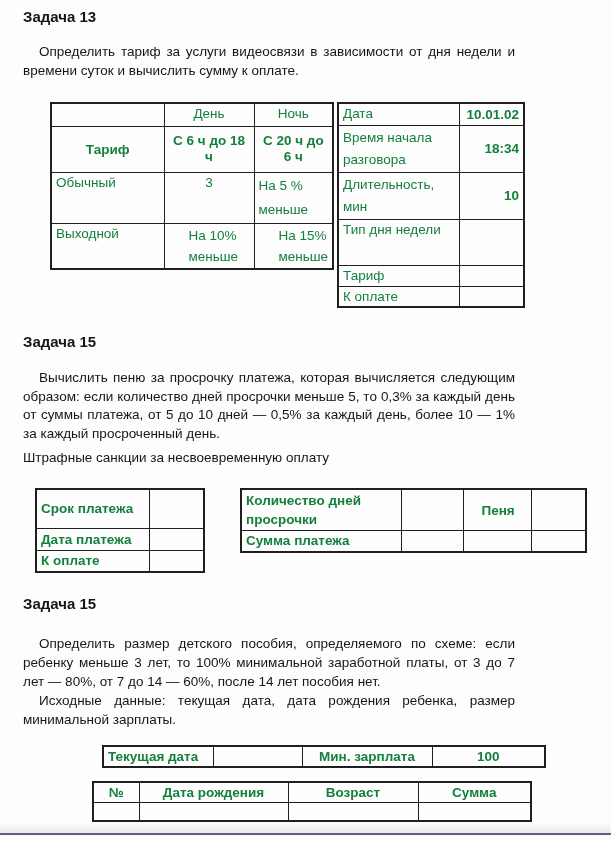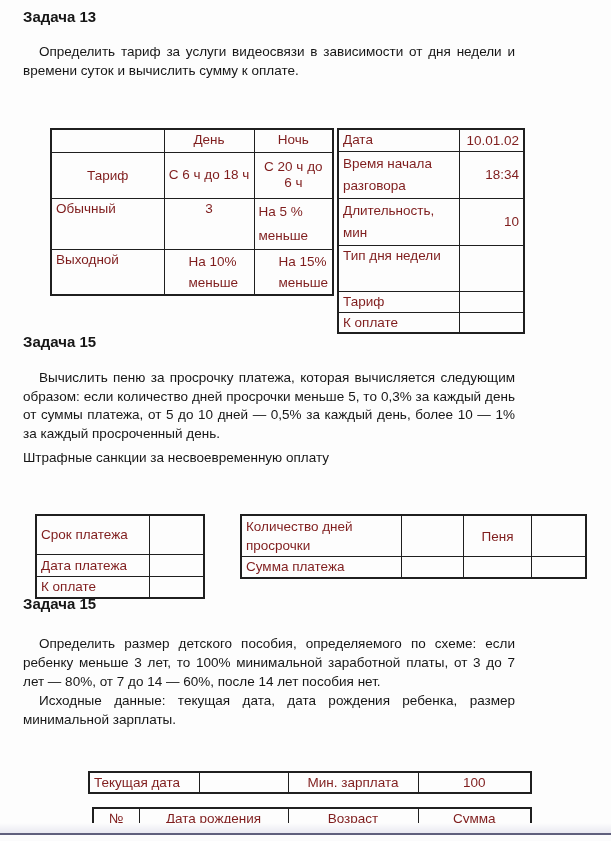--- a/index.html
+++ b/index.html
@@ -16,42 +16,42 @@
     position:absolute; left:23px; width:492px; margin:0;
     font-size:13.5px; line-height:18.5px; text-align:justify; text-indent:16px;
   }
   .para p { margin:0; text-indent:16px; }
   .caption {
     position:absolute; left:23px; width:492px; margin:0;
     font-size:13.5px; line-height:17px; text-align:left;
   }
   table {
     position:absolute; border-collapse:collapse; table-layout:fixed;
-    font-size:13.5px; color:#7f1d1d; border:2px solid #1f1f1f;margin-top:26px;
+    font-size:13.5px; color:#15803d; border:2px solid #1f1f1f;
   }
   td { border:1px solid #1f1f1f; padding:1px 4px; vertical-align:top; line-height:17px; overflow:hidden; }
   .c  { text-align:center; }
   .r  { text-align:right; }
-  .vm { vertical-align:middle; }
+  .vm { vertical-align:middle;font-weight:bold; }
   .lh16 { line-height:16px; }
   .lh21 { line-height:21px;padding-left:24px; }
   .lh22 { line-height:22px; }
   .lh24 { line-height:24px; }
   .pl6 { padding-left:18px; }
 
   #t13a { left:50px;  top:102px; }
   #t13a col:nth-child(1){width:113px} #t13a col:nth-child(2){width:90px} #t13a col:nth-child(3){width:64px}
   #t13b { left:337px; top:102px; }
   #t13b col:nth-child(1){width:121px} #t13b col:nth-child(2){width:65px}
   #t14a { left:35px;  top:488px; }
   #t14a col:nth-child(1){width:113px} #t14a col:nth-child(2){width:55px}
   #t14b { left:240px; top:488px; }
   #t14b col:nth-child(1){width:160px} #t14b col:nth-child(2){width:62px}
   #t14b col:nth-child(3){width:68px}  #t14b col:nth-child(4){width:55px}
-  #t15a { left:88px;  top:745px;border-radius:6px; }
+  #t15a { left:102px;  top:745px;border-radius:6px; }
   #t15a col:nth-child(1){width:110px} #t15a col:nth-child(2){width:89px}
   #t15a col:nth-child(3){width:130px} #t15a col:nth-child(4){width:113px}
   #t15b { left:92px;  top:781px; }
   #t15b col:nth-child(1){width:46px}  #t15b col:nth-child(2){width:149px}
   #t15b col:nth-child(3){width:130px} #t15b col:nth-child(4){width:113px}
 
   .footer-shade { position:absolute; left:0; top:823px; width:611px; height:10px;
                   background:linear-gradient(180deg,#fdfdfd 0%,#e9e9f1 100%); }
   .footer-line  { position:absolute; left:0; top:833px; width:611px; height:2px; background:#5f5f7c; }
   .footer-below { position:absolute; left:0; top:835px; width:611px; height:6px; background:#fbfbfc; }

